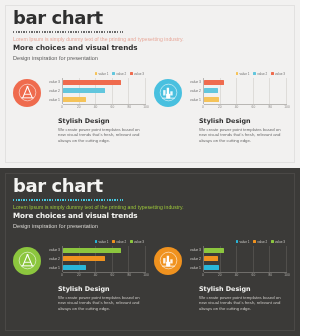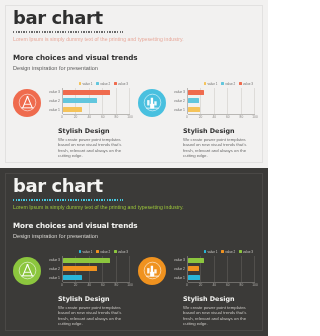--- a/index.html
+++ b/index.html
@@ -7,21 +7,21 @@
   html, body {
     width: 300px;
     height: 336px;
     background: #ffffff;
     font-family: "Liberation Sans", sans-serif;
     overflow: hidden;
   }
 
   .slide {
     position: relative;
-    width: 268px;
+    width: 300px;
     height: 168px;
     overflow: hidden;
   }
 
   
   .slide.light {
     background: #f2f1f0;
   }
   .slide.light .inner-frame {
     position: absolute;
@@ -74,21 +74,20 @@
     margin-top: 3px;
     font-size: 5.1px;
     line-height: 7px;
     letter-spacing: 0.05px;
   }
   .light .subtitle { color: #e8a89a; }
   .dark  .subtitle { color: #9ec93a; }
 
   
   .section {
-    margin-top: 10px;
   }
   .section-title {
     font-size: 7.2px;
     font-weight: bold;
     line-height: 9px;
     letter-spacing: -0.05px;
     font-family: "DejaVu Sans", sans-serif;
   }
   .light .section-title { color: #2f2f2f; }
   .dark  .section-title { color: #f4f4f2; }

